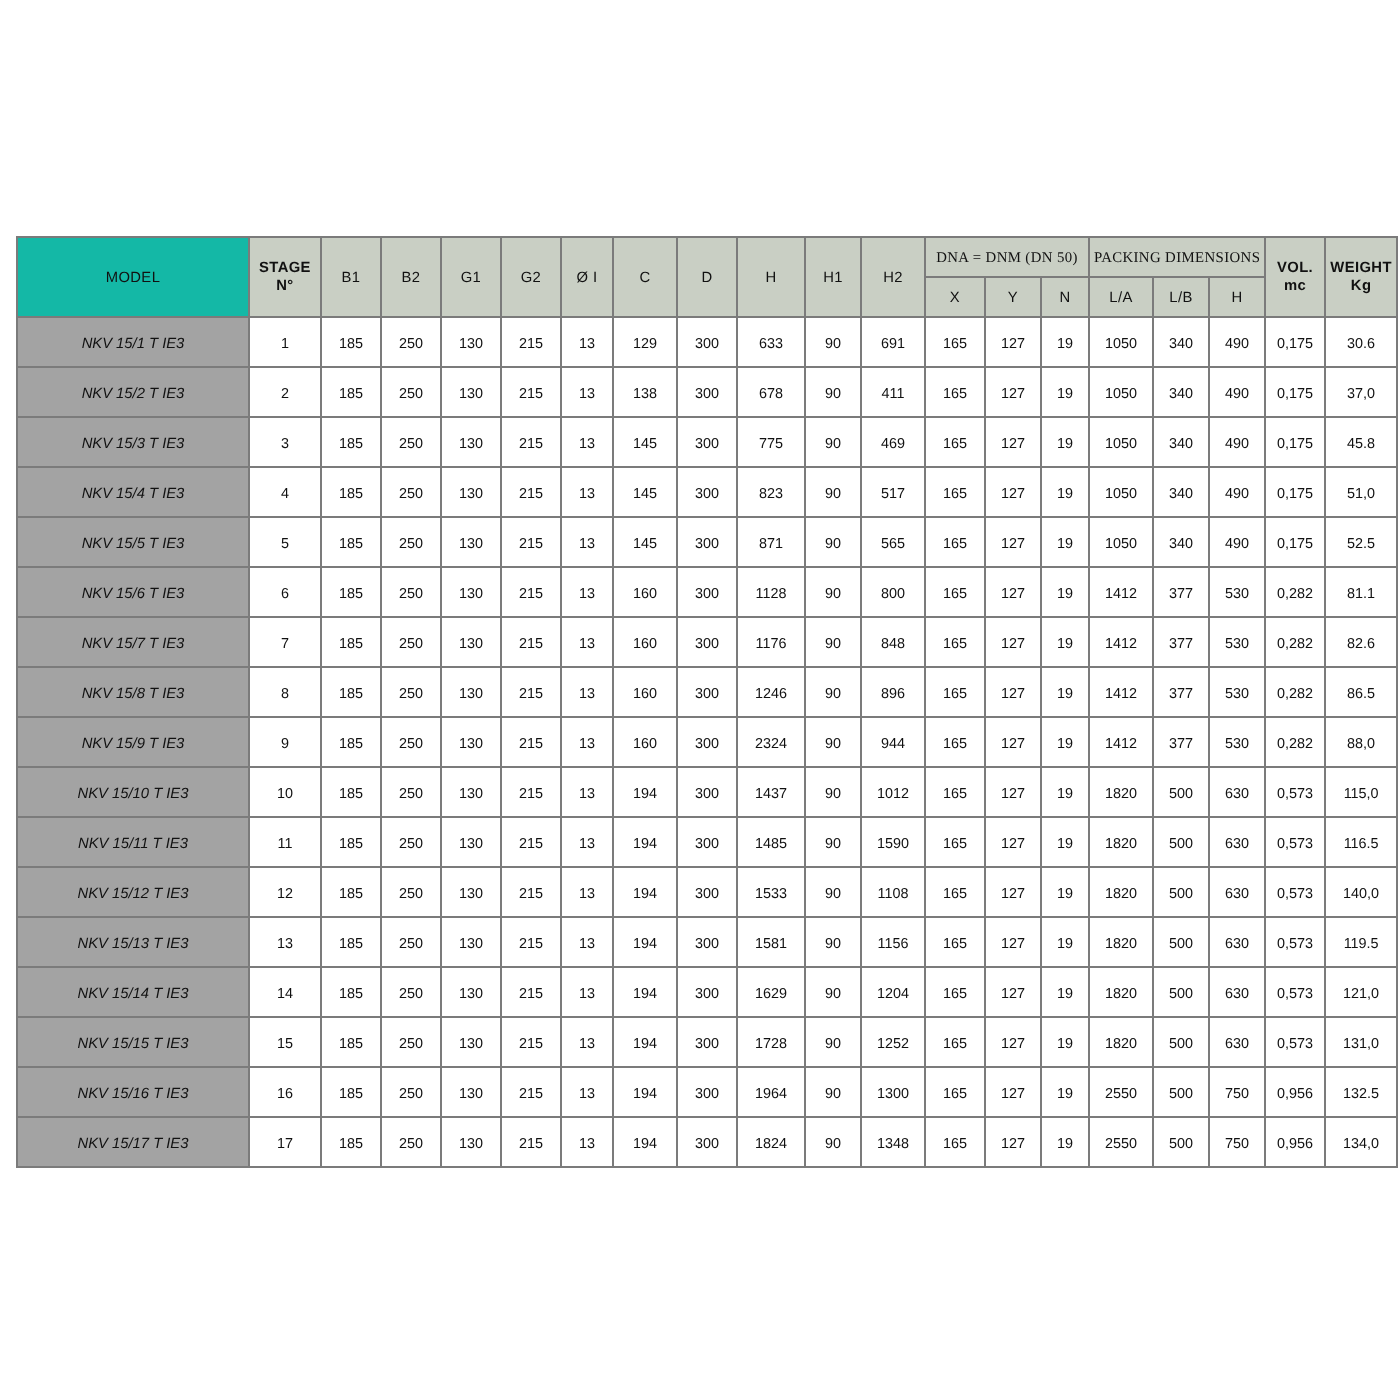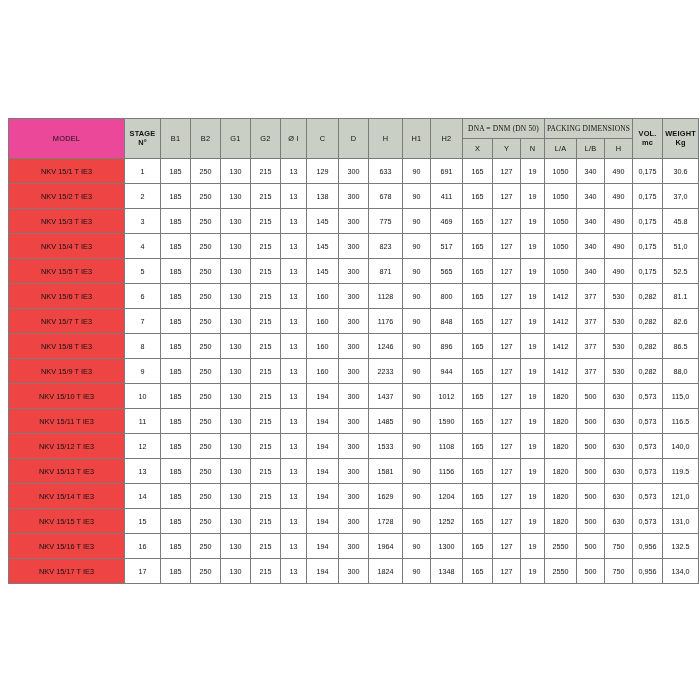--- a/index.html
+++ b/index.html
@@ -50,28 +50,29 @@
   }
   thead th.subhdr {
     height: 19px;
   }
   thead th.tall {
     height: 38px;
     font-weight: bold;
   }
   
   td.model {
-    background: #ef4444;
+    background: #a3a3a3;
     font-weight: bold;
     text-align: left;
     padding-left: 10px;
     font-size: 7.4px;
+    font-style: italic;
   }
   th.model-hdr {
-    background: #ec4899;
+    background: #14b8a6;
   }
   td.data {
     background: #ffffff;
     font-size: 7.2px;
   }
   
   col.c-model  { width: 116px; }
   col.c-stage  { width: 36px; }
   col.c-b1     { width: 30px; }
   col.c-b2     { width: 30px; }
@@ -339,21 +340,21 @@
         <tr>
           <td class="model">NKV 15/9 T IE3</td>
           <td class="data">9</td>
           <td class="data">185</td>
           <td class="data">250</td>
           <td class="data">130</td>
           <td class="data">215</td>
           <td class="data">13</td>
           <td class="data">160</td>
           <td class="data">300</td>
-          <td class="data">2233</td>
+          <td class="data">2324</td>
           <td class="data">90</td>
           <td class="data">944</td>
           <td class="data">165</td>
           <td class="data">127</td>
           <td class="data">19</td>
           <td class="data">1412</td>
           <td class="data">377</td>
           <td class="data">530</td>
           <td class="data">0,282</td>
           <td class="data">88,0</td>

